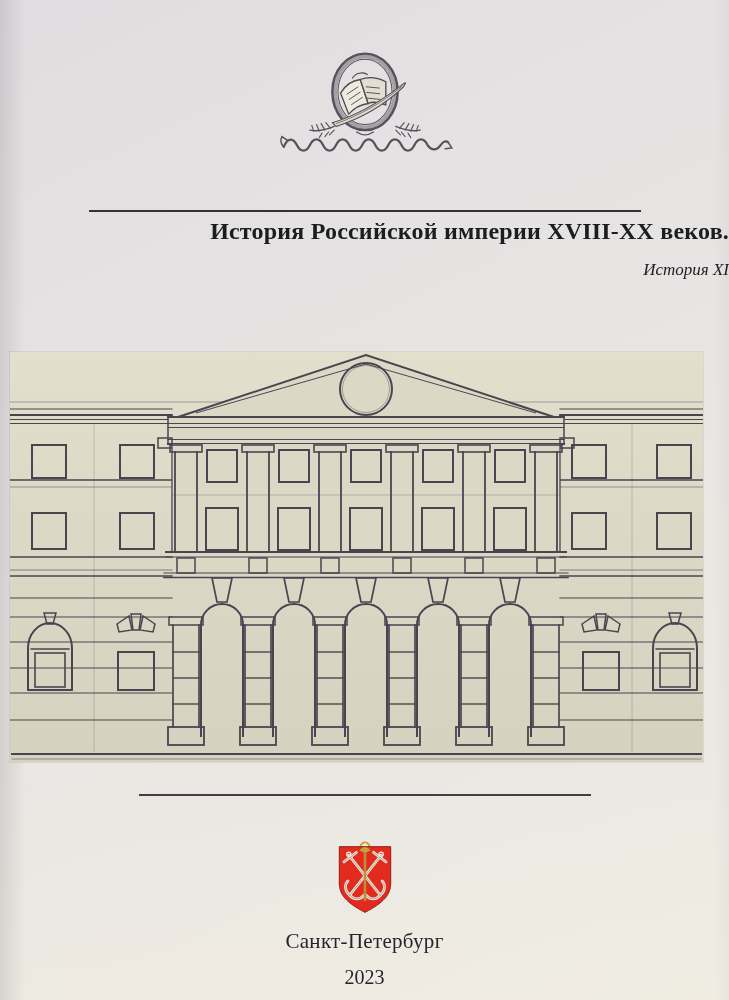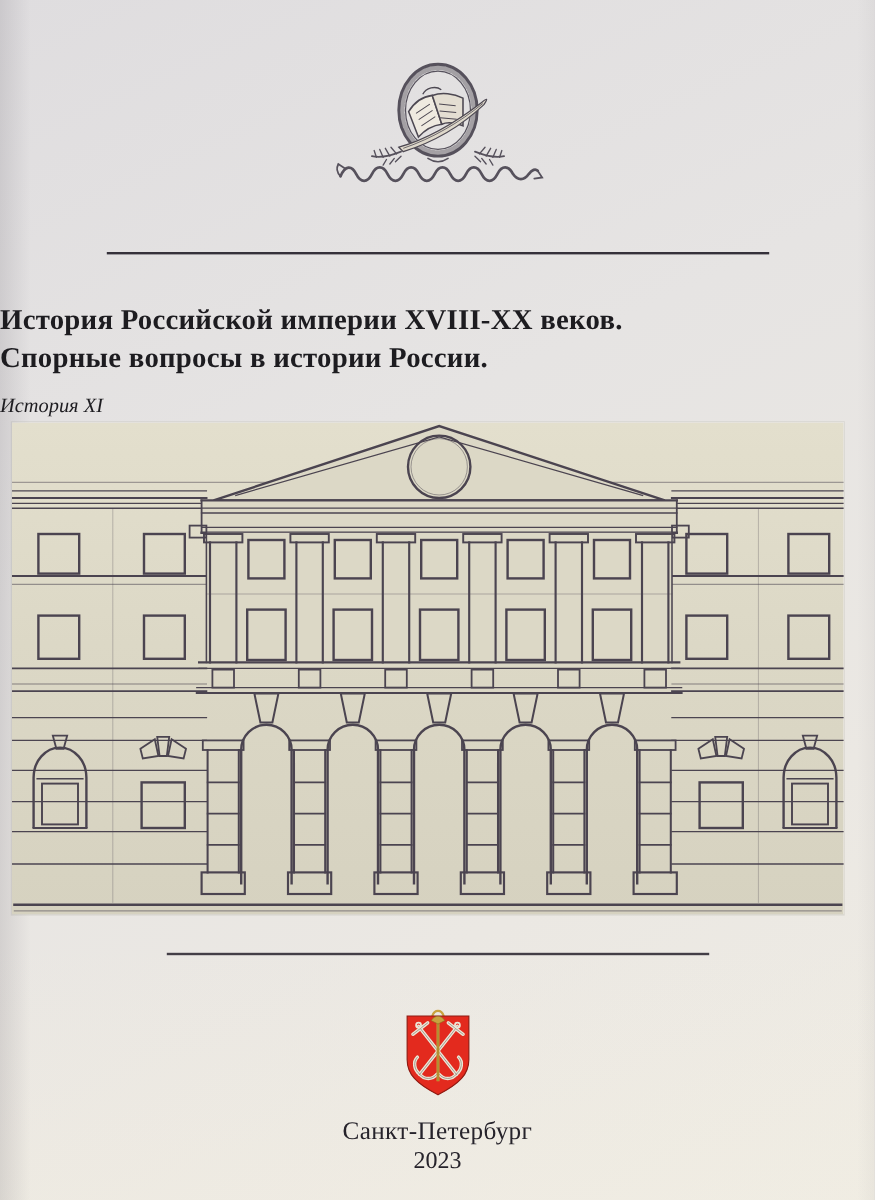--- a/index.html
+++ b/index.html
@@ -18,31 +18,31 @@
     background:
       linear-gradient(90deg,rgba(100,95,105,.16),rgba(100,95,105,0) 3.5%),
       linear-gradient(270deg,rgba(110,105,112,.06),rgba(110,105,112,0) 2%),
       linear-gradient(0deg,rgba(243,238,224,.30),rgba(243,238,224,0) 22%);
   }
   .vignette{position:absolute;top:48px;left:50%;transform:translateX(-50%);}
   .title-rule{
     position:absolute;top:210px;left:50%;transform:translateX(-50%);
     width:552px;height:2px;background:#35313a;
   }
-  .title-block{position:absolute;top:215px;left:0;width:100%;text-align:left;margin-top:36px;}
+  .title-block{position:absolute;top:215px;left:0;width:100%;text-align:right;}
   .title-line{font-size:24px;font-weight:bold;line-height:32px;letter-spacing:.2px;}
   .issue{margin-top:13px;font-size:17px;font-style:italic;}
   .facade-wrap{position:absolute;top:352px;left:10px;width:693px;height:410px;box-shadow:0 0 0 1px rgba(130,125,115,.15);}
   .rule2{
     position:absolute;top:794px;left:50%;transform:translateX(-50%);
     width:452px;height:2px;background:#433e46;
   }
   .colophon{position:absolute;top:840px;left:0;width:100%;text-align:center;color:#26232b;}
   .city{margin-top:5px;font-size:21px;letter-spacing:.3px;}
-  .year{margin-top:1px;font-size:20px;}
+  .year{margin-top:12px;font-size:20px;}
 </style>
 </head>
 <body>
 
 <div class="cover">
 
   <div class="vignette">
     <svg width="178" height="112" viewBox="0 0 190 120">
       <g fill="none" stroke="#56515c" stroke-linecap="round">
         <ellipse cx="95" cy="47" rx="35" ry="41" stroke-width="2.6"></ellipse>
@@ -68,21 +68,20 @@
       </g>
       <path d="M60,80 C84,73 108,60 134,40 C139,36 140,36 136,42 C117,60 93,75 64,84 Z" fill="#ded8ca" stroke="#4d4852" stroke-width="1.1"></path>
       <path d="M64,81 C90,72 114,58 135,41" fill="none" stroke="#4d4852" stroke-width="0.7"></path>
     </svg>
   </div>
 
   <div class="title-rule"></div>
 
   <div class="title-block">
     <div class="title-line">История Российской империи XVIII-XX веков.</div>
-    <div class="title-line">Спорные вопросы в истории России.</div>
     <div class="issue">История XI</div>
   </div>
 
   <div class="facade-wrap">
     <svg id="facade" viewBox="0 0 693 410" width="693" height="410">
         <defs>
           <linearGradient id="paperG" x1="0" y1="0" x2="0" y2="1">
             <stop offset="0%" stop-color="#e3dfcd"></stop>
             <stop offset="45%" stop-color="#dcd8c6"></stop>
             <stop offset="100%" stop-color="#d6d2c0"></stop>

